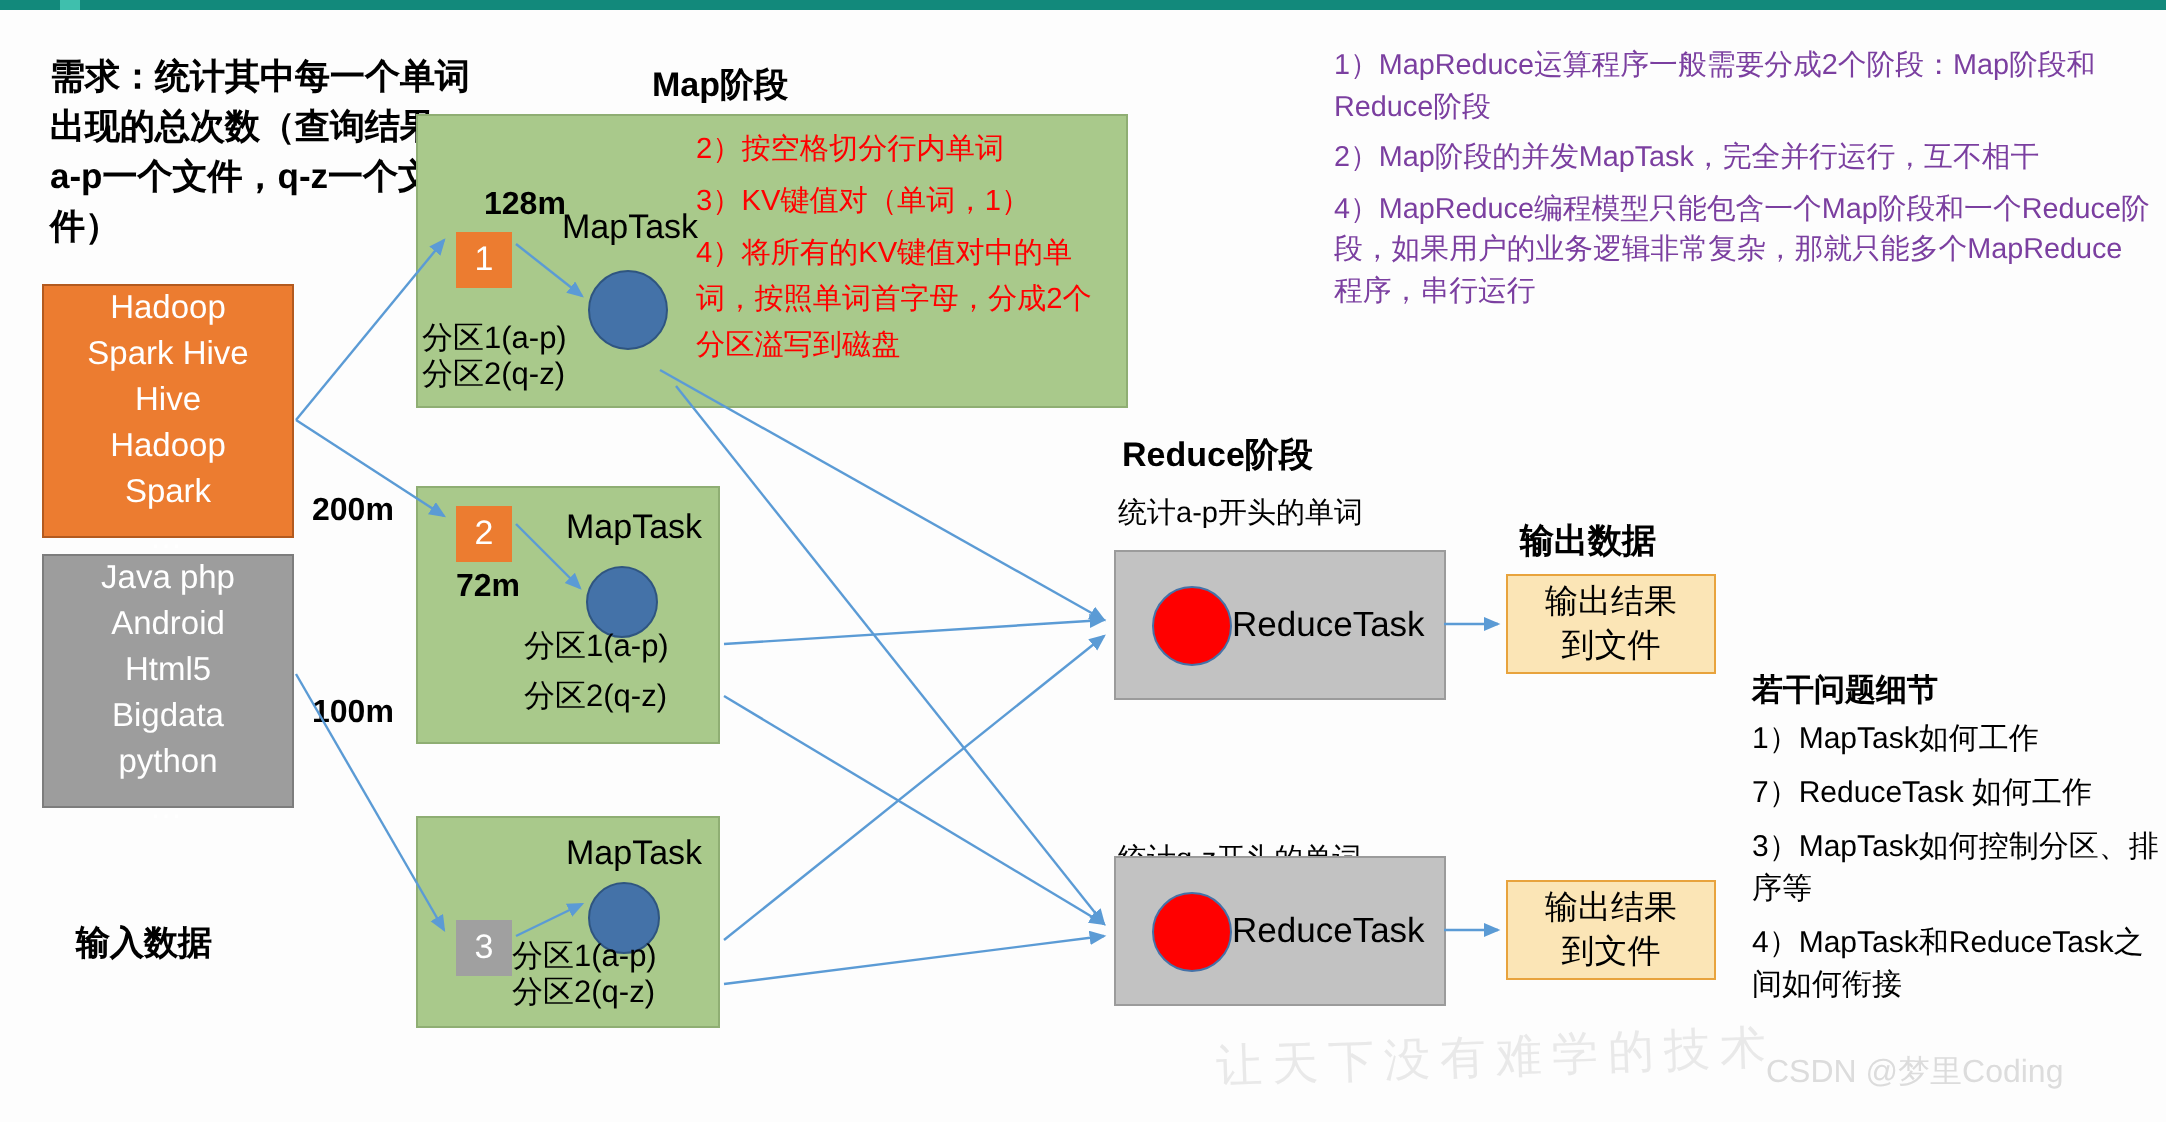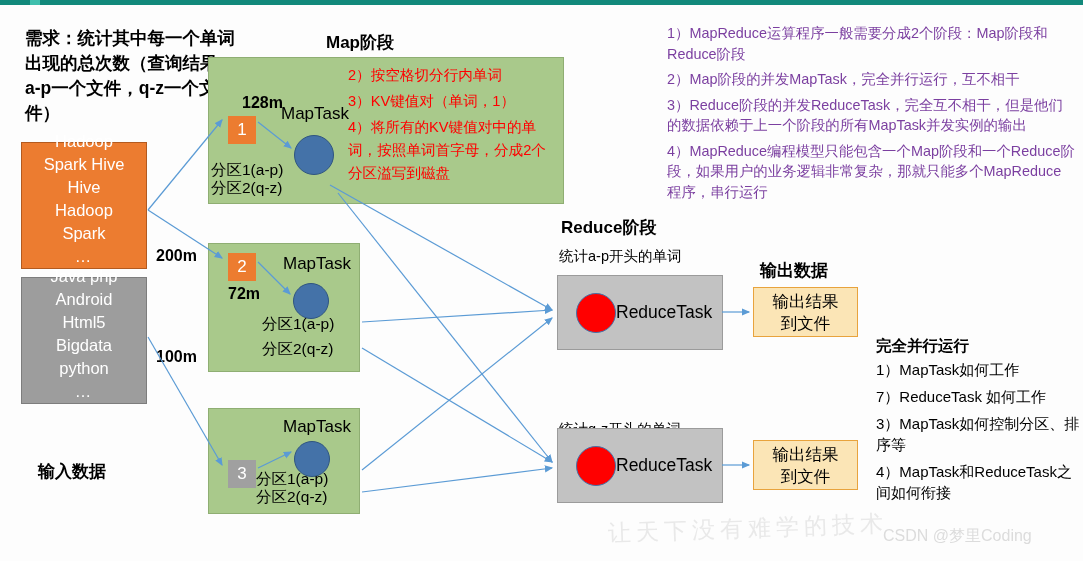--- a/index.html
+++ b/index.html
@@ -43,21 +43,21 @@
     white-space: normal;
   }
 
   
   .inputbox {
     position: absolute;
     box-sizing: border-box;
     display: flex;
     flex-direction: column;
     align-items: center;
-    justify-content: flex-end;
+    justify-content: flex-start;
     color: #ffffff;
     font-size: 16.5px;
     line-height: 23px;
     border: 1px solid #9a9a9a;
   }
   #input-orange {
     left: 21px; top: 142px;
     width: 126px; height: 127px;
     background: #ec7c30;
     border-color: #b35a1f;
@@ -327,26 +327,25 @@
     <span>到文件</span>
   </div>
   <div class="outbox" id="outbox2">
     <span>输出结果</span>
     <span>到文件</span>
   </div>
 
   <div id="purple-notes">
     <div>1）MapReduce运算程序一般需要分成2个阶段：Map阶段和Reduce阶段</div>
     <div>2）Map阶段的并发MapTask，完全并行运行，互不相干</div>
-    <div>3）Reduce阶段的并发ReduceTask，完全互不相干，但是他们的数据依赖于上一个阶段的所有MapTask并发实例的输出</div>
     <div>4）MapReduce编程模型只能包含一个Map阶段和一个Reduce阶段，如果用户的业务逻辑非常复杂，那就只能多个MapReduce程序，串行运行</div>
   </div>
 
   <div id="questions">
-    <div class="qtitle">完全并行运行</div>
+    <div class="qtitle">若干问题细节</div>
     <div class="q">1）MapTask如何工作</div>
     <div class="q">7）ReduceTask 如何工作</div>
     <div class="q">3）MapTask如何控制分区、排序等</div>
     <div class="q">4）MapTask和ReduceTask之间如何衔接</div>
   </div>
 
   <div id="wm-calli">让天下没有难学的技术</div>
   <div id="wm-csdn">CSDN @梦里Coding</div>
 
   <svg id="arrows" viewBox="0 0 1083 561">

